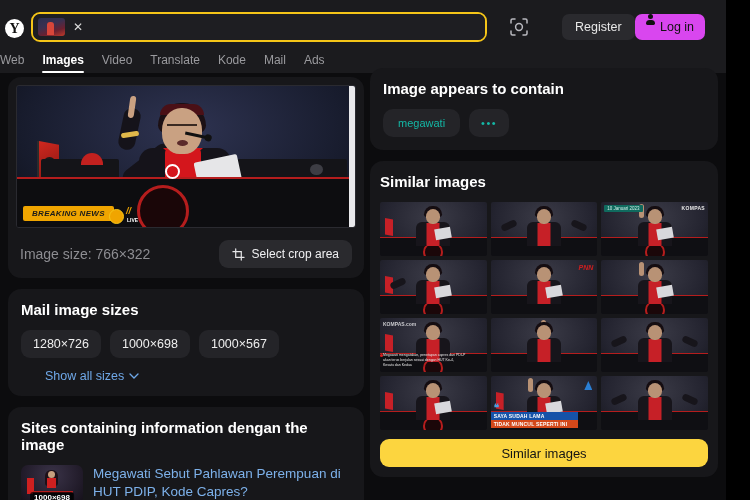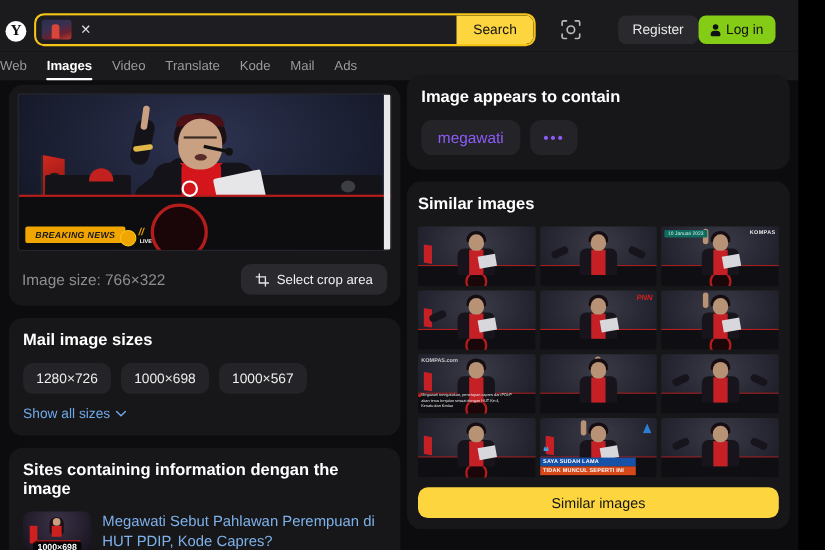--- a/index.html
+++ b/index.html
@@ -65,23 +65,23 @@
     position: absolute; left: 506px; top: 14px;
     width: 26px; height: 26px; cursor: pointer;
   }
   .registerbtn {
     position: absolute; left: 562px; top: 14px;
     height: 26px; padding: 0 13px; background: #2a2a2e; color: #e8e8e8;
     border-radius: 7px; font-size: 12.5px; line-height: 26px; cursor: pointer;
   }
   .loginbtn {
     position: absolute; left: 635px; top: 14px;
-    height: 26px; padding: 0 11px; background: #84cc16; color: #111;
+    height: 26px; padding: 0 11px; background: #d946ef; color: #111;
     border-radius: 7px; font-size: 12.5px; line-height: 26px; cursor: pointer;
-    display: flex; align-items: center; gap: 5px;
+    display: flex; align-items: flex-start; gap: 5px;
   }
   .person-ico { width: 9px; height: 11px; position: relative; flex:none; }
   .person-ico::before{ content:""; position:absolute; left:2px; top:0; width:5px;height:5px;border-radius:50%;background:#111;}
   .person-ico::after{ content:""; position:absolute; left:0; top:6px; width:9px;height:5px;border-radius:5px 5px 2px 2px;background:#111;}
 
   
   .nav {
     position: absolute; left: 0; top: 47px; width: 726px; height: 26px;
     background: #1b1b1e; display: flex; align-items: center; gap: 18px;
   }
@@ -193,21 +193,21 @@
   
   .sizes-card { margin-top: 11px; padding: 12px 13px 13px 13px; }
   .card-title { font-size: 15px; color: #fff; font-weight: bold; }
   .sizes-row { display:flex; gap: 9px; margin-top: 12px; }
   .sizechip {
     background:#242428; color:#eee; border-radius: 9px;
     padding: 7px 12px; font-size: 12.5px; cursor:pointer; white-space:nowrap;
   }
   .showall {
     margin-top: 11px; color:#6fa8e8; font-size: 12.5px; cursor:pointer;
-    display:flex; align-items:center; gap:5px;
+    display:flex; align-items:center; gap:5px;margin-left:24px;
   }
 
   
   .sites-card { margin-top: 11px; padding: 12px 13px 13px 13px; }
   .site-row { display:flex; gap: 10px; margin-top: 12px; }
   .site-thumb {
     width: 62px; height: 40px; border-radius: 7px; flex:none; position:relative; overflow:hidden;
     background: radial-gradient(ellipse at 50% 25%, #3a3348 0%, #201a28 70%, #120f16 100%);
   }
   .site-thumb .st-fig{ position:absolute; left:24px; top:5px; width:13px;height:16px;border-radius:6px 6px 3px 3px;background:#1d1018;}
@@ -223,22 +223,22 @@
   .site-title { color:#7db1ea; font-size:13.5px; line-height:1.3; cursor:pointer; }
   .site-dom { display:flex; align-items:center; gap:6px; margin-top:5px; }
   .fav { width:7px; height:11px; background:#d7262b; border-radius:1px; position:relative; flex:none;}
   .fav::after{content:"";position:absolute;left:0;top:0;width:7px;height:4px;background:#e8e8e8;}
   .site-domtxt{ font-size:12px; color:#cfcfd3; }
 
   
   .contain-card { padding: 12px 13px 13px 13px; }
   .tags-row { display:flex; gap:9px; margin-top:12px; }
   .tag {
-    background:#242428; color:#8b5cf6; border-radius:10px; padding:8px 15px;
-    font-size:14px; cursor:pointer;
+    background:#242428; color:#14b8a6; border-radius:10px; padding:8px 15px;
+    font-size:11px; cursor:pointer;
   }
   .tag.dots { padding:8px 12px; letter-spacing:1.5px; }
 
   .similar-card { margin-top: 11px; padding: 12px 10px 10px 10px; position:relative; }
   .sim-grid {
     display:grid; grid-template-columns: repeat(3, 1fr);
     gap: 4px; margin-top: 12px;
   }
   .sim {
     height: 54px; border-radius: 2px; overflow:hidden; position:relative; cursor:pointer;
@@ -280,21 +280,20 @@
 <div class="page">
 
   <div class="header">
     <div class="ylogo">Y</div>
 
     <div class="searchwrap">
       <div class="searchfield">
         <span class="chip-thumb"></span>
         <span class="chip-x">✕</span>
       </div>
-      <div class="searchbtn">Search</div>
     </div>
 
     <div class="lensbtn">
       <svg width="26" height="26" viewBox="0 0 26 26" aria-hidden="true">
         <path d="M5 9V6.5A1.5 1.5 0 0 1 6.5 5H9M17 5h2.5A1.5 1.5 0 0 1 21 6.5V9M21 17v2.5a1.5 1.5 0 0 1-1.5 1.5H17M9 21H6.5A1.5 1.5 0 0 1 5 19.5V17" stroke="#b9b9bf" stroke-width="1.5" fill="none" stroke-linecap="round"></path>
         <circle cx="13" cy="13" r="3.4" stroke="#b9b9bf" stroke-width="1.5" fill="none"></circle>
       </svg>
     </div>
 
     <div class="registerbtn">Register</div>

